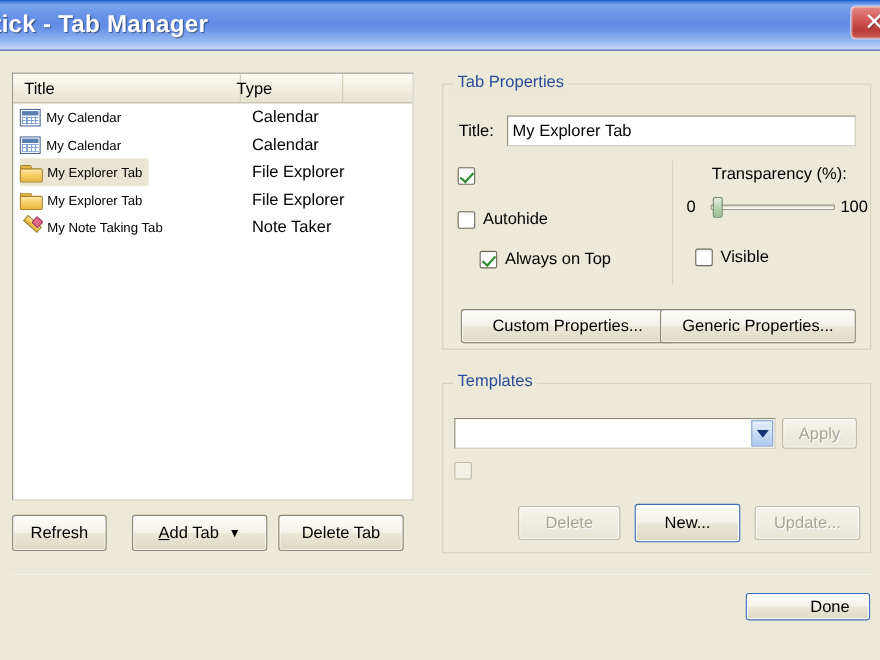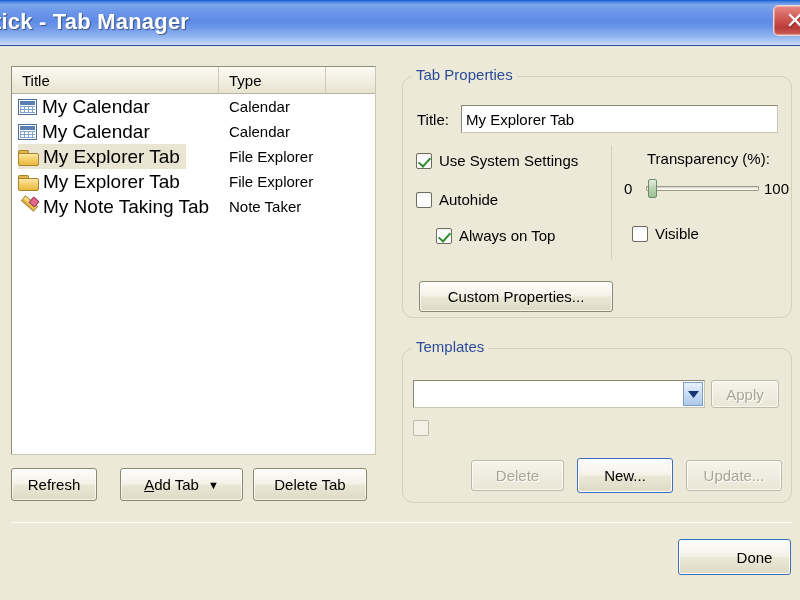--- a/index.html
+++ b/index.html
@@ -70,34 +70,34 @@
     border-bottom: 1px solid #B7B39C;
   }
   .lv-col {
     position: absolute; top: 0; height: 26px;
     display: flex; align-items: center;
     font-size: 15px; color: #000;
     padding-left: 10px;
     border-right: 1px solid #CFCBB6;
   }
   .lv-col.c0 { left: 0;   width: 207px; }
-  .lv-col.c1 { left: 207px; width: 107px; }
+  .lv-col.c1 { left: 193px; width: 107px; }
   .lv-col.c2 { left: 314px; width: 49px; border-right: none; }
 
   .lv-body { position: relative; }
   .lv-row {
     position: relative;
     height: 25px;
     display: flex; align-items: center;
   }
   .lv-cell-title {
     position: absolute; left: 6px; top: 0;
     height: 25px; display: flex; align-items: center;
     padding-right: 6px;
-    font-size: 19px; color: #000;
+    font-size: 12px; color: #000;
     white-space: nowrap;
   }
   .lv-row.selected .lv-cell-title { background: #E9E5D2; }
   .lv-cell-type {
     position: absolute; left: 217px; top: 0;
     height: 25px; display: flex; align-items: center;
     font-size: 15px; color: #000; white-space: nowrap;
   }
   .row-icon {
     display: inline-block;
@@ -187,21 +187,21 @@
   .btn.default {
     border: 1px solid #3C6EBE;
     box-shadow: inset 0 0 0 1px #ffffff;
   }
   .u { text-decoration: underline; }
 
   
   .group {
     position: absolute;
     border: 1px solid #D4D0BC;
-    border-radius: 11px;
+    border-radius: 0;
   }
   .group-legend {
     position: absolute; top: -11px; left: 9px;
     background: #ECE9D8;
     padding: 0 4px;
     font-size: 15px;
     color: #2B4C9B;
     white-space: nowrap;
   }
 
@@ -364,21 +364,20 @@
 
   <div class="group" style="left:402px; top:76px; width:390px; height:242px;">
     <div class="group-legend">Tab Properties</div>
   </div>
 
   <div class="label" style="left:417px; top:111px;">Title:</div>
   <div class="textbox" style="left:461px; top:105px; width:317px; height:28px;" placeholder="">My Explorer Tab</div>
 
   <div class="cb-wrap" style="left:416px; top:152px;">
     <span class="cb checked"></span>
-    <span class="cb-label">Use System Settings</span>
   </div>
   <div class="cb-wrap" style="left:416px; top:191px;">
     <span class="cb"></span>
     <span class="cb-label">Autohide</span>
   </div>
   <div class="cb-wrap" style="left:416px; top:227px;padding-left:20px;">
     <span class="cb checked"></span>
     <span class="cb-label">Always on Top</span>
   </div>
 
@@ -389,20 +388,21 @@
   <div class="slider-track" style="left:646px; top:186px; width:113px;"></div>
   <div class="slider-thumb" style="left:648px; top:179px;"></div>
   <div class="label" style="left:764px; top:180px;">100</div>
 
   <div class="cb-wrap" style="left:632px; top:225px;">
     <span class="cb"></span>
     <span class="cb-label">Visible</span>
   </div>
 
   <div class="btn" style="left:419px; top:281px; width:194px; height:31px;">Custom Properties...</div>
+  <div class="btn" style="left:600px; top:281px; width:178px; height:31px;">Generic Properties...</div>
 
   <div class="group" style="left:402px; top:348px; width:390px; height:155px;">
     <div class="group-legend">Templates</div>
   </div>
 
   <div class="combo" style="left:413px; top:380px; width:292px; height:28px;">
     <div style="position:absolute; left:4px; top:4px; font-size:15px; color:#000;"></div>
     <div class="combo-arrow">
       <svg width="11" height="7" viewBox="0 0 11 7">
           <polygon points="0,0 11,0 5.5,7" fill="#16356F"></polygon>
@@ -413,15 +413,15 @@
 
   <div class="cb-wrap" style="left:413px; top:420px;">
     <span class="cb disabled"></span>
   </div>
 
   <div class="btn default" style="left:577px; top:458px; width:96px; height:35px;">New...</div>
   <div class="btn disabled" style="left:471px; top:460px; width:93px; height:31px;">Delete</div>
   <div class="btn disabled" style="left:686px; top:460px; width:96px; height:31px;">Update...</div>
 
   <div class="hsep" style="left:10px; top:522px; width:782px;"></div>
-  <div class="btn default" style="left:678px; top:539px; width:113px; height:36px;padding-left:40px;">Done</div>
+  <div class="btn default" style="left:678px; top:539px; width:113px; height:25px;padding-left:40px;">Done</div>
 
 </div>
 
 </body></html>

